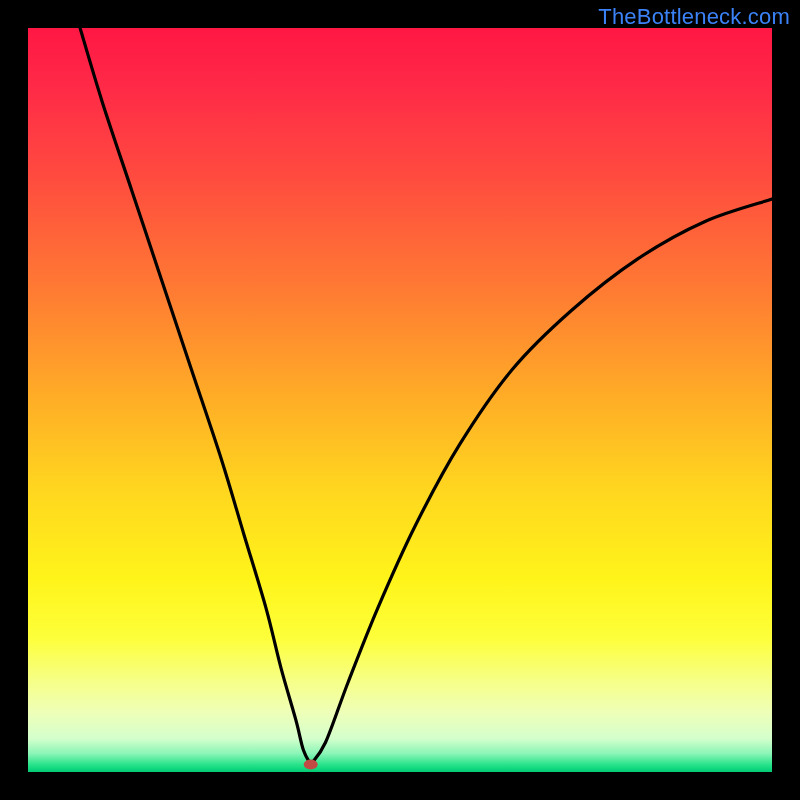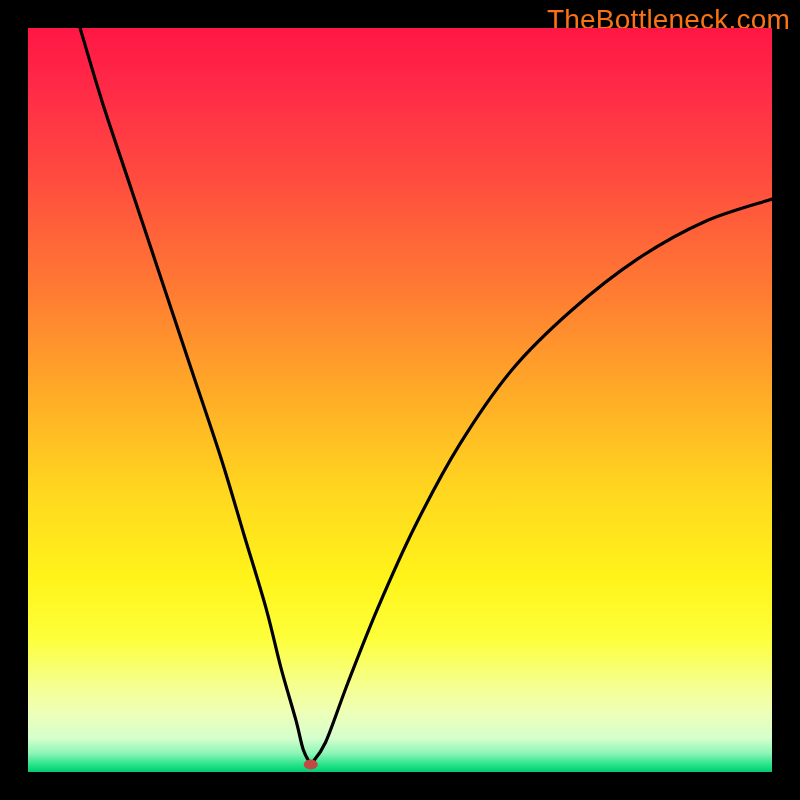--- a/index.html
+++ b/index.html
@@ -32,22 +32,22 @@
     inset: 0;
   }
   .curve-svg {
     position: absolute;
     inset: 0;
   }
   .watermark {
     position: absolute;
     top: 4px;
     right: 10px;
-    color: #f97316;
-    font-size: 28px;
+    color: #3b82f6;
+    font-size: 22px;
     font-weight: 500;
     letter-spacing: 0.2px;
   }
 </style>
 </head>
 <body>
 
 <div class="frame">
 
   <div class="watermark">TheBottleneck.com</div>

